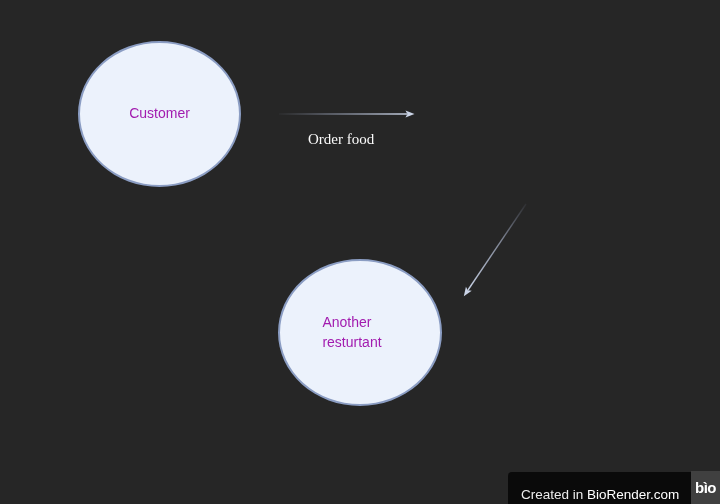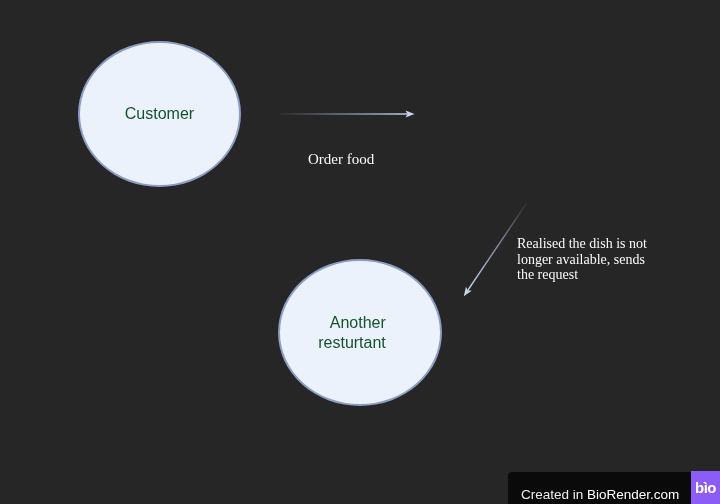--- a/index.html
+++ b/index.html
@@ -21,37 +21,37 @@
     background: #ecf2fc;
     border: 2px solid #8b9dc3;
     display: flex;
     align-items: center;
     justify-content: center;
   }
   .node-customer { left: 78px;  top: 41px;  width: 163px; height: 146px; }
   .node-server   { left: 435px; top: 38px;  width: 165px; height: 150px; }
   .node-another  { left: 278px; top: 259px; width: 164px; height: 147px; }
   .node-label {
-    font-size: 16px;
+    font-size: 14px;
     line-height: 19.5px;
-    color: #14532d;
-    text-align: right;
+    color: #a21caf;
+    text-align: left;
     white-space: nowrap;
   }
   .node-server .node-label { transform: translateX(-12px); }
   .node-another .node-label { transform: translateX(-8px); }
   .node-label span { display: block; }
 
   
   .edge-label {
     position: absolute;
     color: #fbfbfb;
     font-family: "Liberation Serif", serif;
   }
-  .edge-label-order { left: 308px; top: 131px; font-size: 15px; line-height: 17px; white-space: nowrap; margin-top: 20px; }
+  .edge-label-order { left: 308px; top: 131px; font-size: 15px; line-height: 17px; white-space: nowrap; }
   .edge-label-realised { left: 517px; top: 236px; font-size: 14px; line-height: 15.6px; }
   .edge-label-realised span { display: block; white-space: nowrap; }
 
   
   .watermark-bar {
     position: absolute;
     left: 508px; top: 472px;
     width: 183px; height: 44px;
     background: #0a0a0a;
     border-radius: 4px 0 0 0;
@@ -61,21 +61,21 @@
     box-sizing: border-box;
     color: #ededed;
     font-size: 13.5px;
     white-space: pre;
   }
   .watermark-bar b { font-weight: 400; color: #ffffff; }
   .watermark-logo {
     position: absolute;
     left: 691px; top: 471px;
     width: 29px; height: 33px;
-    background: #8b5cf6;
+    background: #404040;
     display: flex;
     align-items: center;
     justify-content: center;
     color: #ffffff;
     font-weight: 700;
     font-size: 15px;
     letter-spacing: -0.5px;
   }
 </style>
 </head>
@@ -110,24 +110,19 @@
 
   <div class="node node-another">
     <div class="node-label">
       <span>Another</span>
       <span>resturtant</span>
     </div>
   </div>
 
   <div class="edge-label edge-label-order">Order food</div>
 
-  <div class="edge-label edge-label-realised">
-    <span>Realised the dish is not</span>
-    <span>longer available, sends</span>
-    <span>the request</span>
-  </div>
 
   <div class="watermark-bar">
     <span>Created in </span><b>BioRender.com</b>
   </div>
   <div class="watermark-logo">bìo</div>
 
 </div>
 
 </body></html>

